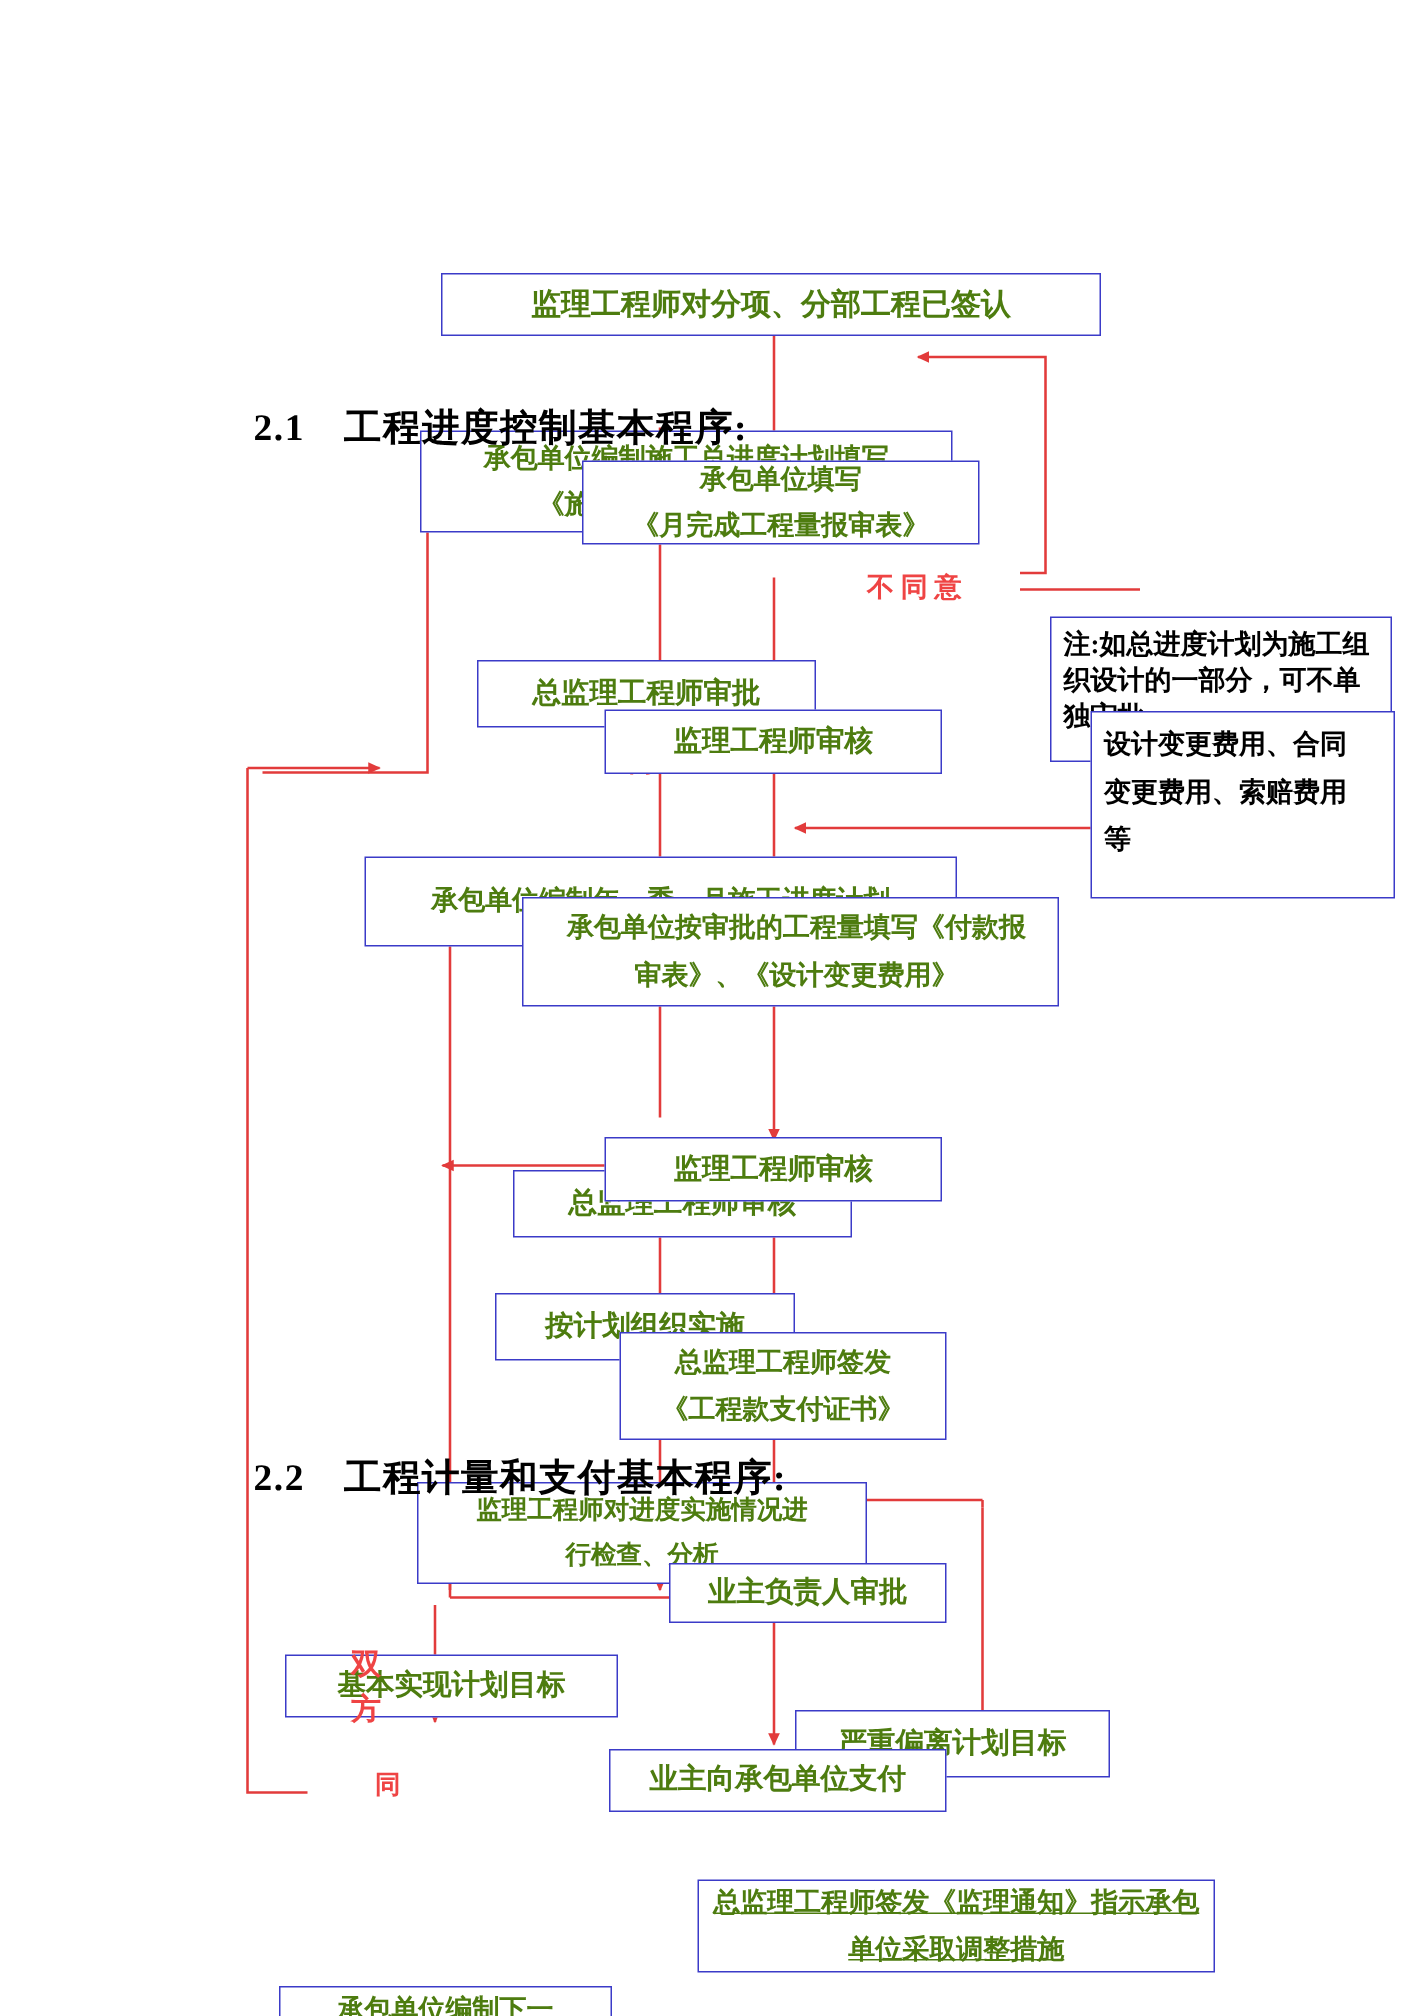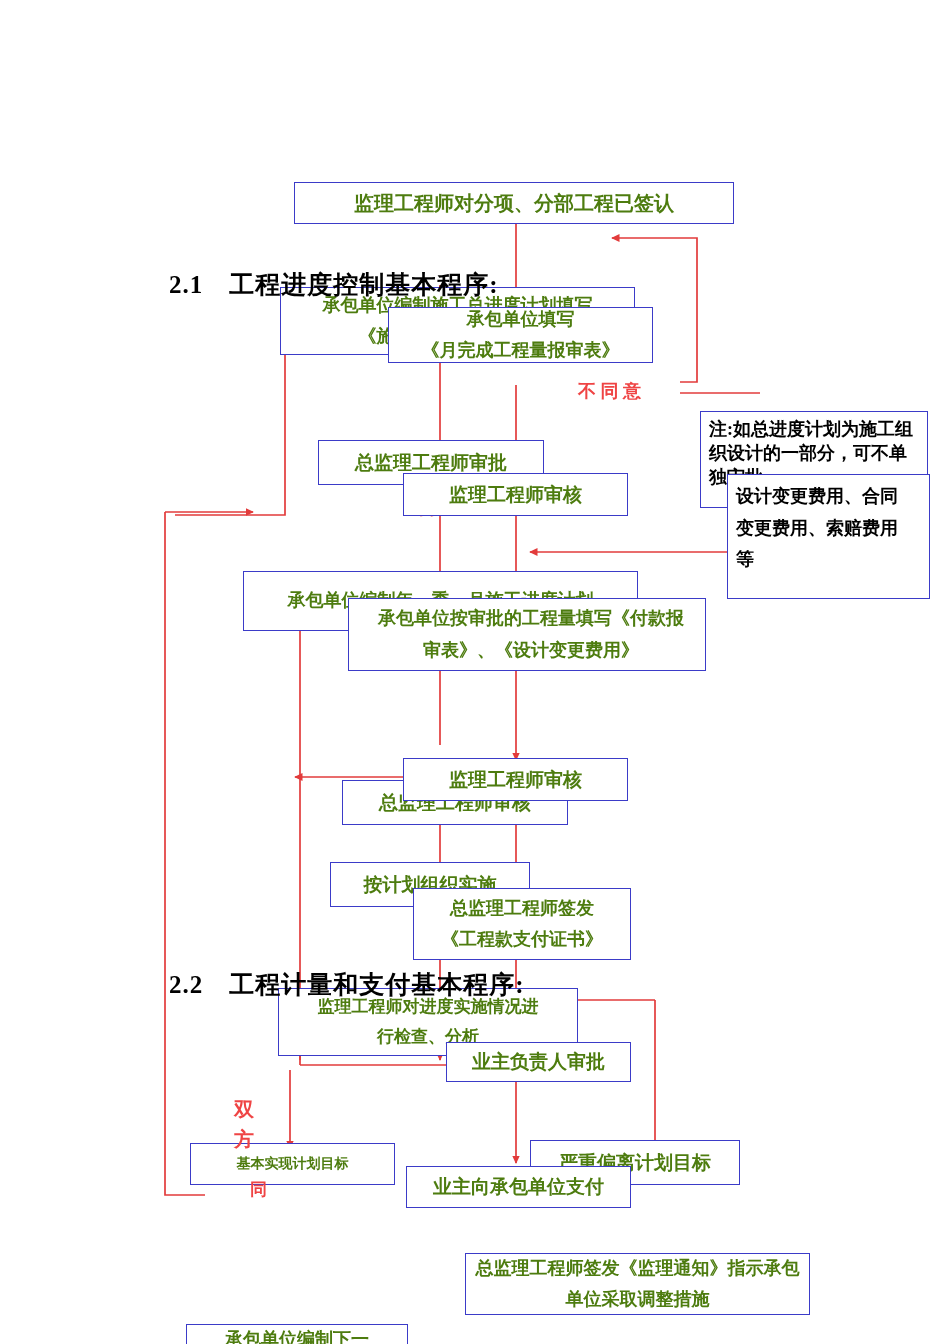--- a/index.html
+++ b/index.html
@@ -133,34 +133,34 @@
 
   <div class="box" style="left:330px;top:862px;width:200px;height:45px;font-size:19px;z-index:3;">
     <span>按计划组织实施</span>
   </div>
 
   <div class="box t2" style="left:278px;top:988px;width:300px;height:68px;font-size:17px;z-index:3;justify-content:center;">
     <span style="white-space:pre-line">监理工程师对进度实施情况进
 行检查、分析</span>
   </div>
 
-  <div class="box" style="left:190px;top:1143px;width:205px;height:42px;font-size:14px;z-index:4;">
+  <div class="box" style="left:190px;top:1103px;width:222px;height:42px;font-size:19px;z-index:4;">
     <span>基本实现计划目标</span>
   </div>
 
   <div class="box" style="left:530px;top:1140px;width:210px;height:45px;font-size:19px;z-index:3;">
     <span>严重偏离计划目标</span>
   </div>
 
   <div class="box t2" style="left:186px;top:1324px;width:222px;height:62px;font-size:18px;z-index:4;">
     <span style="white-space:pre-line">承包单位编制下一
 期计划</span>
   </div>
 
-  <div class="box t2" style="left:465px;top:1253px;width:345px;height:62px;font-size:18px;z-index:4;">
+  <div class="box t2" style="left:465px;top:1253px;width:345px;height:62px;font-size:18px;z-index:4;text-decoration:underline;">
     <span style="white-space:pre-line">总监理工程师签发《监理通知》指示承包
 单位采取调整措施</span>
   </div>
 
   <div class="box" style="left:294px;top:182px;width:440px;height:42px;font-size:20px;z-index:8;">
     <span>监理工程师对分项、分部工程已签认</span>
   </div>
 
   <div class="box t2" style="left:388px;top:307px;width:265px;height:56px;font-size:18px;z-index:8;flex-direction:column;">
     <span>承包单位填写</span>

